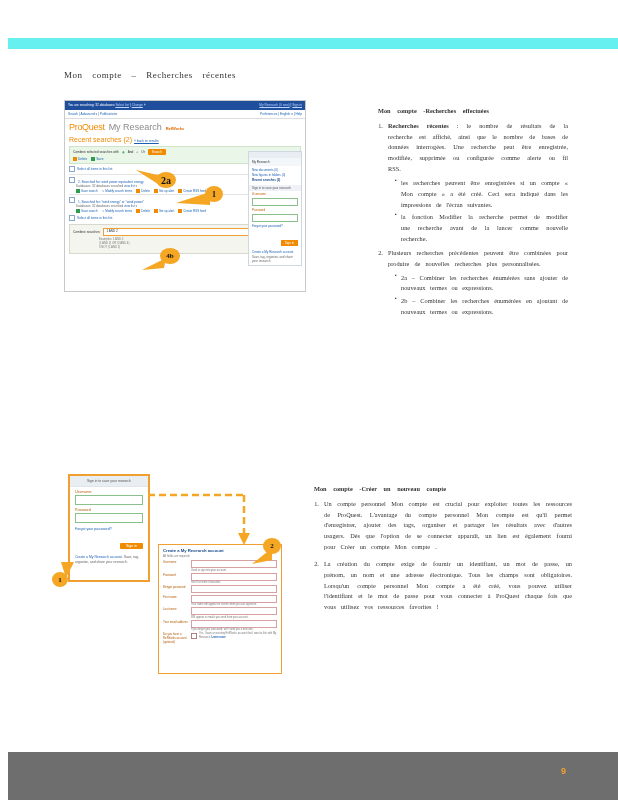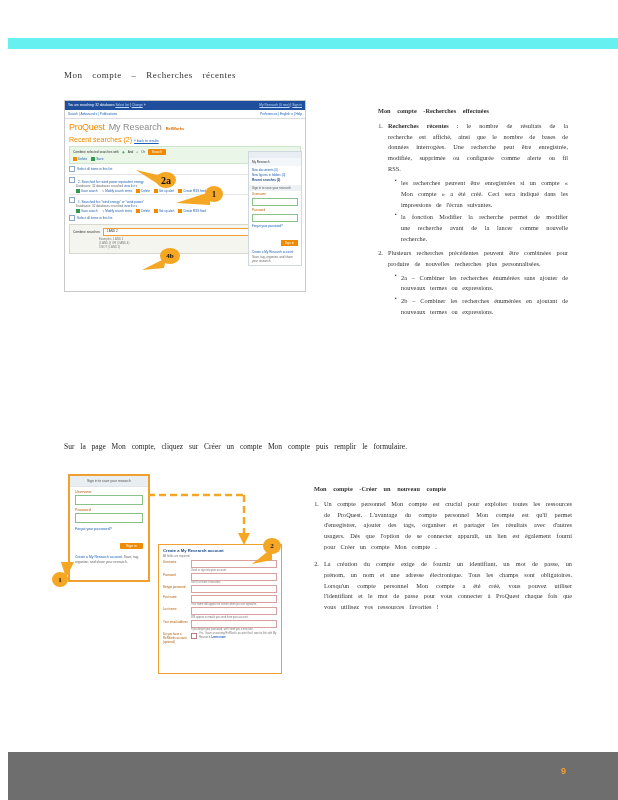--- a/index.html
+++ b/index.html
@@ -340,21 +340,20 @@
       <li>
         <span>Plusieurs recherches précédentes peuvent être combinées pour produire de nouvelles recherches plus personnalisées.</span>
         <ul class="sub">
           <li>2a – Combiner les recherches énumérées sans ajouter de nouveaux termes ou expressions.</li>
           <li>2b – Combiner les recherches énumérées en ajoutant de nouveaux termes ou expressions.</li>
         </ul>
       </li>
     </ol>
   </div>
 
-  <div class="sub-line" style="left:56px;top:442px;">Sur la page Mon compte, cliquez sur Créer un compte Mon compte puis remplir le formulaire.</div>
 
   <div class="shot2">
     <div class="s2-hd">Sign in to save your research</div>
     <div class="s2-lab">Username</div>
     <div class="s2-inp"></div>
     <div class="s2-lab">Password</div>
     <div class="s2-inp"></div>
     <div class="s2-forgot">Forgot your password?</div>
     <div class="s2-btnrow">
       <span class="s2-btn">Sign in</span>

